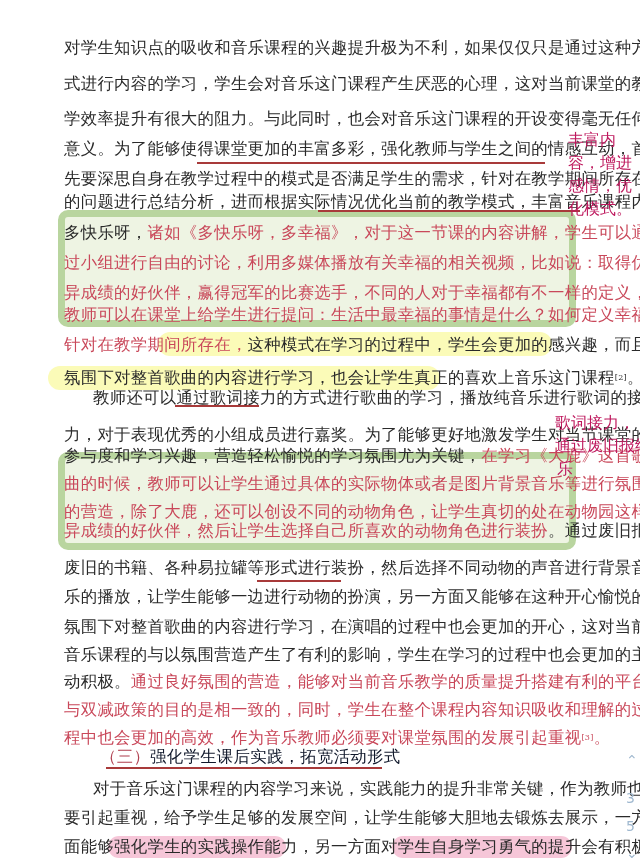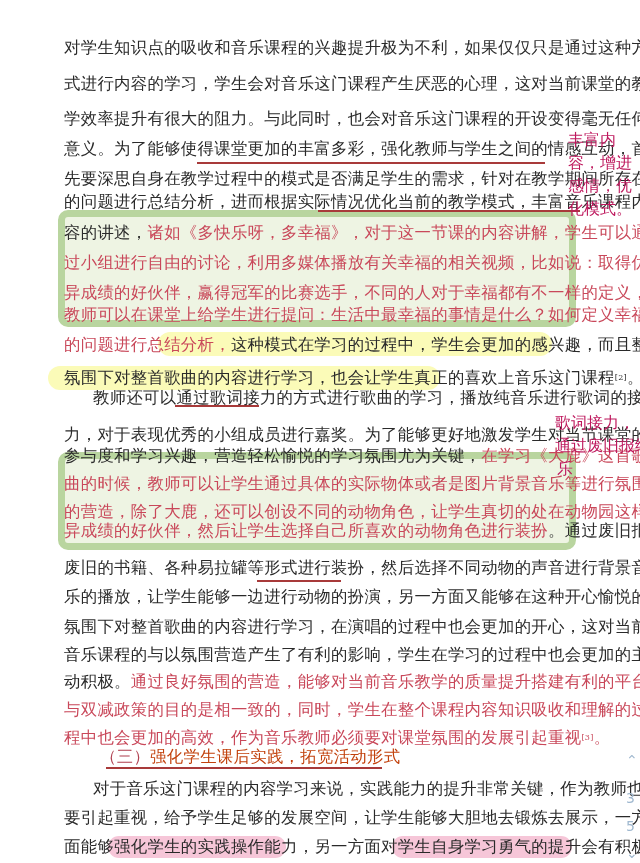--- a/index.html
+++ b/index.html
@@ -6,21 +6,21 @@
   body {
     width:640px; height:863px; background:#ffffff; position:relative; overflow:hidden;
     font-family: "DejaVu Serif", "Liberation Serif", serif;
     color:#2a2a2a;
   }
   .line {
     position:absolute; left:64px; font-size:16.4px; line-height:20px; height:20px;
     white-space:nowrap; letter-spacing:0.3px;
   }
   .red { color:#c9485a; }
-  .heading-red { color:#c2410c; }
+  .heading-red { color:#0f172a; }
   .indent { left:93px; }
   .green-box {
     position:absolute; left:58px; width:518px; border-radius:10px;
     background:#eef4e3; border:7px solid #b9d59f; box-sizing:border-box;
   }
   .yellow-hl {
     position:absolute; height:24px; background:#fbfbb4; border-radius:12px; opacity:0.95;
   }
   .pink-hl {
     position:absolute; height:22px; background:#f6c6d8; border-radius:11px;
@@ -53,27 +53,27 @@
 <div class="ul" style="left:257px;top:580px;width:84px;"></div>
 <div class="ul" style="left:106px;top:767px;width:276px;"></div>
 
 <div class="line" style="top:38px;">对学生知识点的吸收和音乐课程的兴趣提升极为不利，如果仅仅只是通过这种方</div>
 <div class="line" style="top:74px;">式进行内容的学习，学生会对音乐这门课程产生厌恶的心理，这对当前课堂的教</div>
 <div class="line" style="top:109px;">学效率提升有很大的阻力。与此同时，也会对音乐这门课程的开设变得毫无任何</div>
 <div class="line" style="top:139px;">意义。为了能够使得课堂更加的丰富多彩，强化教师与学生之间的情感互动，首</div>
 <div class="line" style="top:169px;">先要深思自身在教学过程中的模式是否满足学生的需求，针对在教学期间所存在</div>
 <div class="line" style="top:192px;">的问题进行总结分析，进而根据实际情况优化当前的教学模式，丰富音乐课程内</div>
 <div class="line" style="top:223px;">
-  <span>容的讲述，</span><span class="red">诸如《多快乐呀，多幸福》，对于这一节课的内容讲解，学生可以通</span>
+  <span>多快乐呀，</span><span class="red">诸如《多快乐呀，多幸福》，对于这一节课的内容讲解，学生可以通</span>
 </div>
 <div class="line red" style="top:253px;">过小组进行自由的讨论，利用多媒体播放有关幸福的相关视频，比如说：取得优</div>
 <div class="line red" style="top:283px;">异成绩的好伙伴，赢得冠军的比赛选手，不同的人对于幸福都有不一样的定义，</div>
 <div class="line red" style="top:305px;">教师可以在课堂上给学生进行提问：生活中最幸福的事情是什么？如何定义幸福？</div>
 <div class="line" style="top:335px;">
-  <span class="red">的问题进行总结分析，</span><span>这种模式在学习的过程中，学生会更加的感兴趣，而且整</span>
+  <span class="red">针对在教学期间所存在，</span><span>这种模式在学习的过程中，学生会更加的感兴趣，而且整</span>
 </div>
 <div class="line" style="top:368px;">
   <span>氛围下对整首歌曲的内容进行学习，也会让学生真正的喜欢上音乐这门课程</span><span class="sup">[2]</span><span>。</span>
 </div>
 
 <div class="line indent" style="top:388px;">教师还可以通过歌词接力的方式进行歌曲的学习，播放纯音乐进行歌词的接</div>
 <div class="line" style="top:425px;">力，对于表现优秀的小组成员进行嘉奖。为了能够更好地激发学生对当节课堂的</div>
 <div class="line" style="top:446px;">
   <span>参与度和学习兴趣，营造轻松愉悦的学习氛围尤为关键，</span><span class="red">在学习《大鹿》这首歌</span>
 </div>

